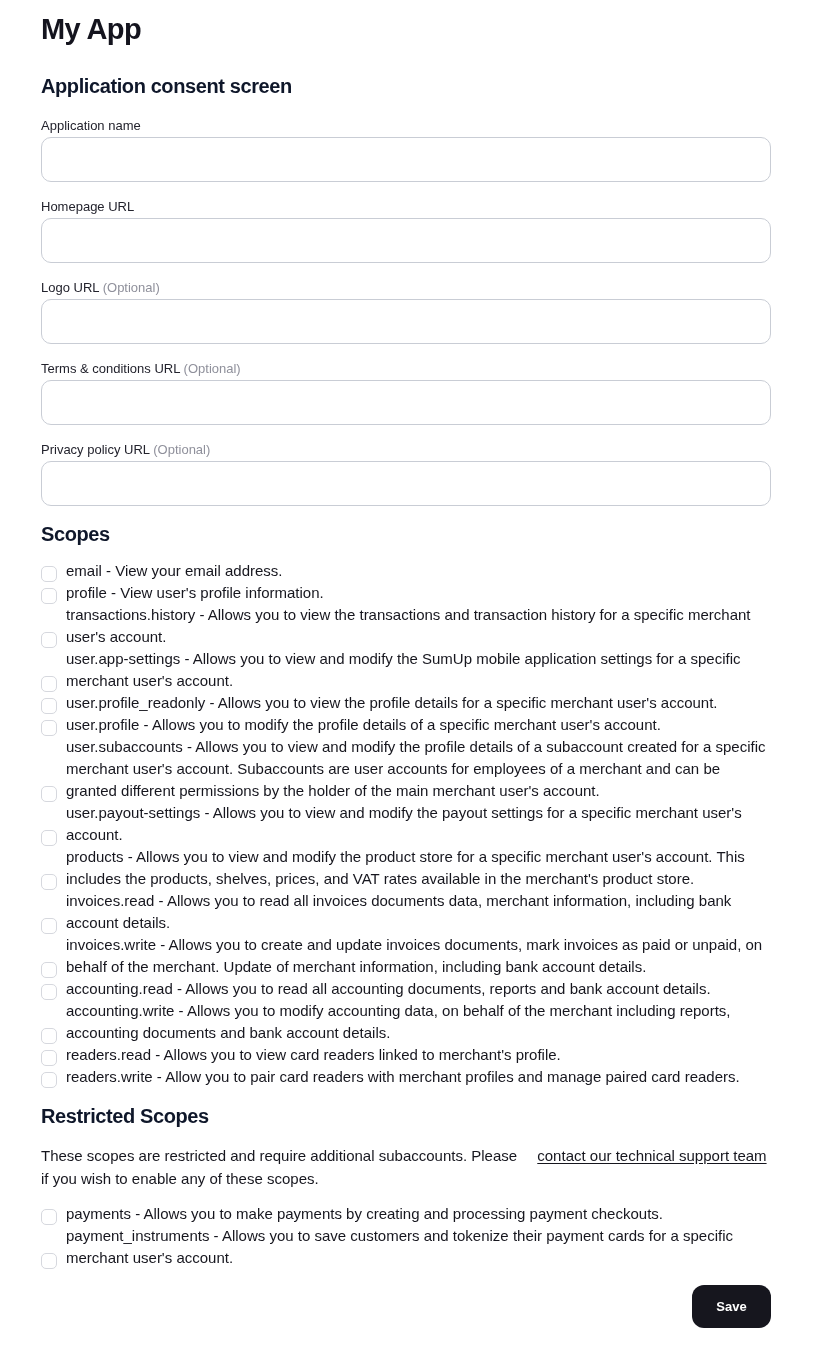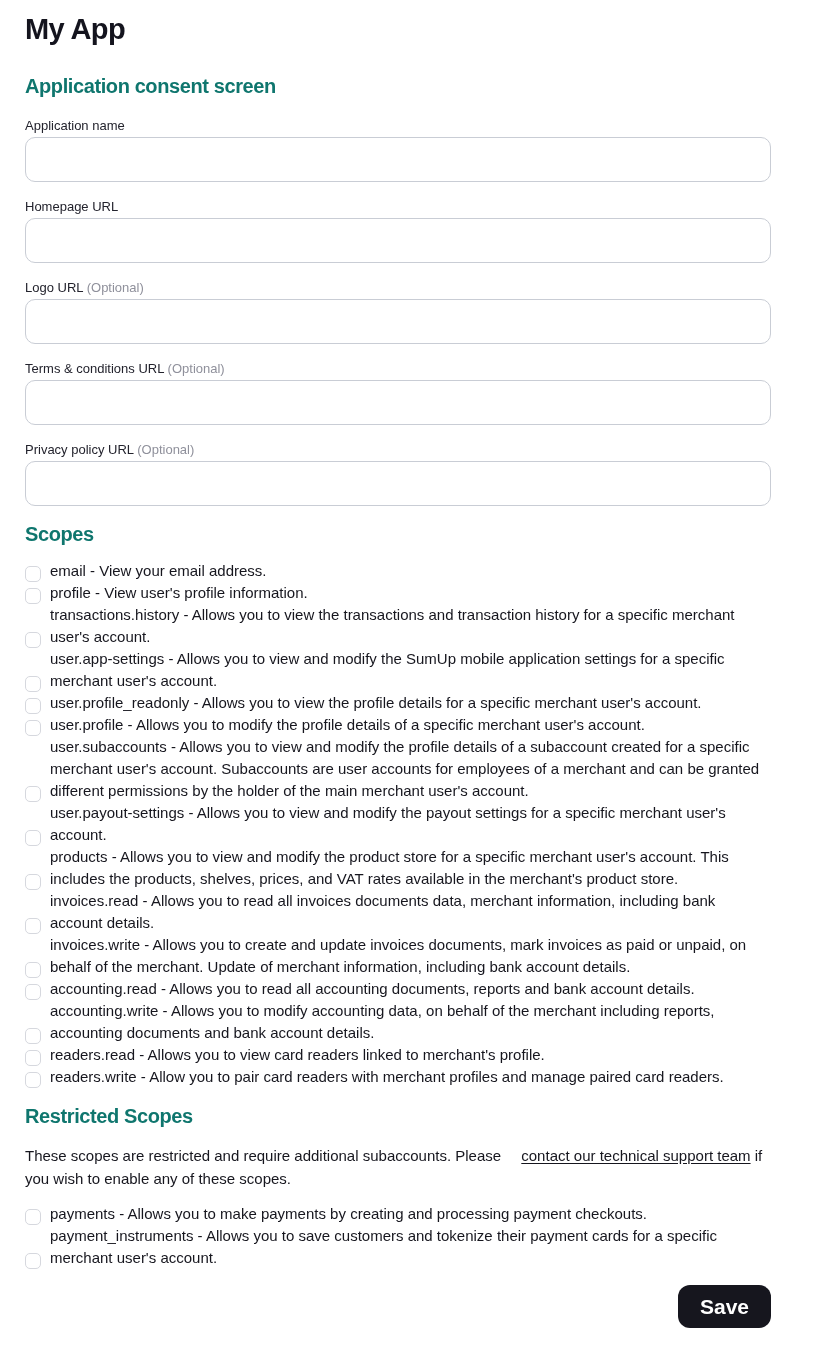--- a/index.html
+++ b/index.html
@@ -5,35 +5,35 @@
   * { box-sizing: border-box; margin: 0; padding: 0; }
   html, body { background: #ffffff; }
   body {
     font-family: "Liberation Sans", "DejaVu Sans", sans-serif;
     color: #16161e;
     width: 816px;
   }
   .page {
     width: 800px;
     min-height: 1350px;
-    padding: 12px 29px 22px 25px;
+    padding: 12px 29px 22px 41px;
   }
   h1.page-title {
     font-size: 29px;
     font-weight: 800;
     letter-spacing: -0.6px;
     line-height: 35px;
     color: #14141e;
   }
   h2.section-heading {
     font-size: 20px;
     font-weight: 800;
     letter-spacing: -0.4px;
     line-height: 25px;
-    color: #0f766e;
+    color: #0f172a;
     margin: 16px 0 13px 0;
   }
   h2.consent-heading { margin: 27px 0 18px 0; }
   .field { margin-bottom: 16px; }
   .field-label {
     display: block;
     font-size: 13px;
     line-height: 17px;
     color: #23232d;
     margin-bottom: 3px;
@@ -92,21 +92,21 @@
   }
   .save-btn {
     background: #16161e;
     color: #ffffff;
     border: none;
     border-radius: 12px;
     min-width: 79px;
     height: 43px;
     padding: 0 22px;
     font-family: inherit;
-    font-size: 21px;
+    font-size: 13px;
     font-weight: 700;
     cursor: pointer;
   }
 </style>
 </head>
 <body>
 
 <main class="page">
 
   <h1 class="page-title">My App</h1>

